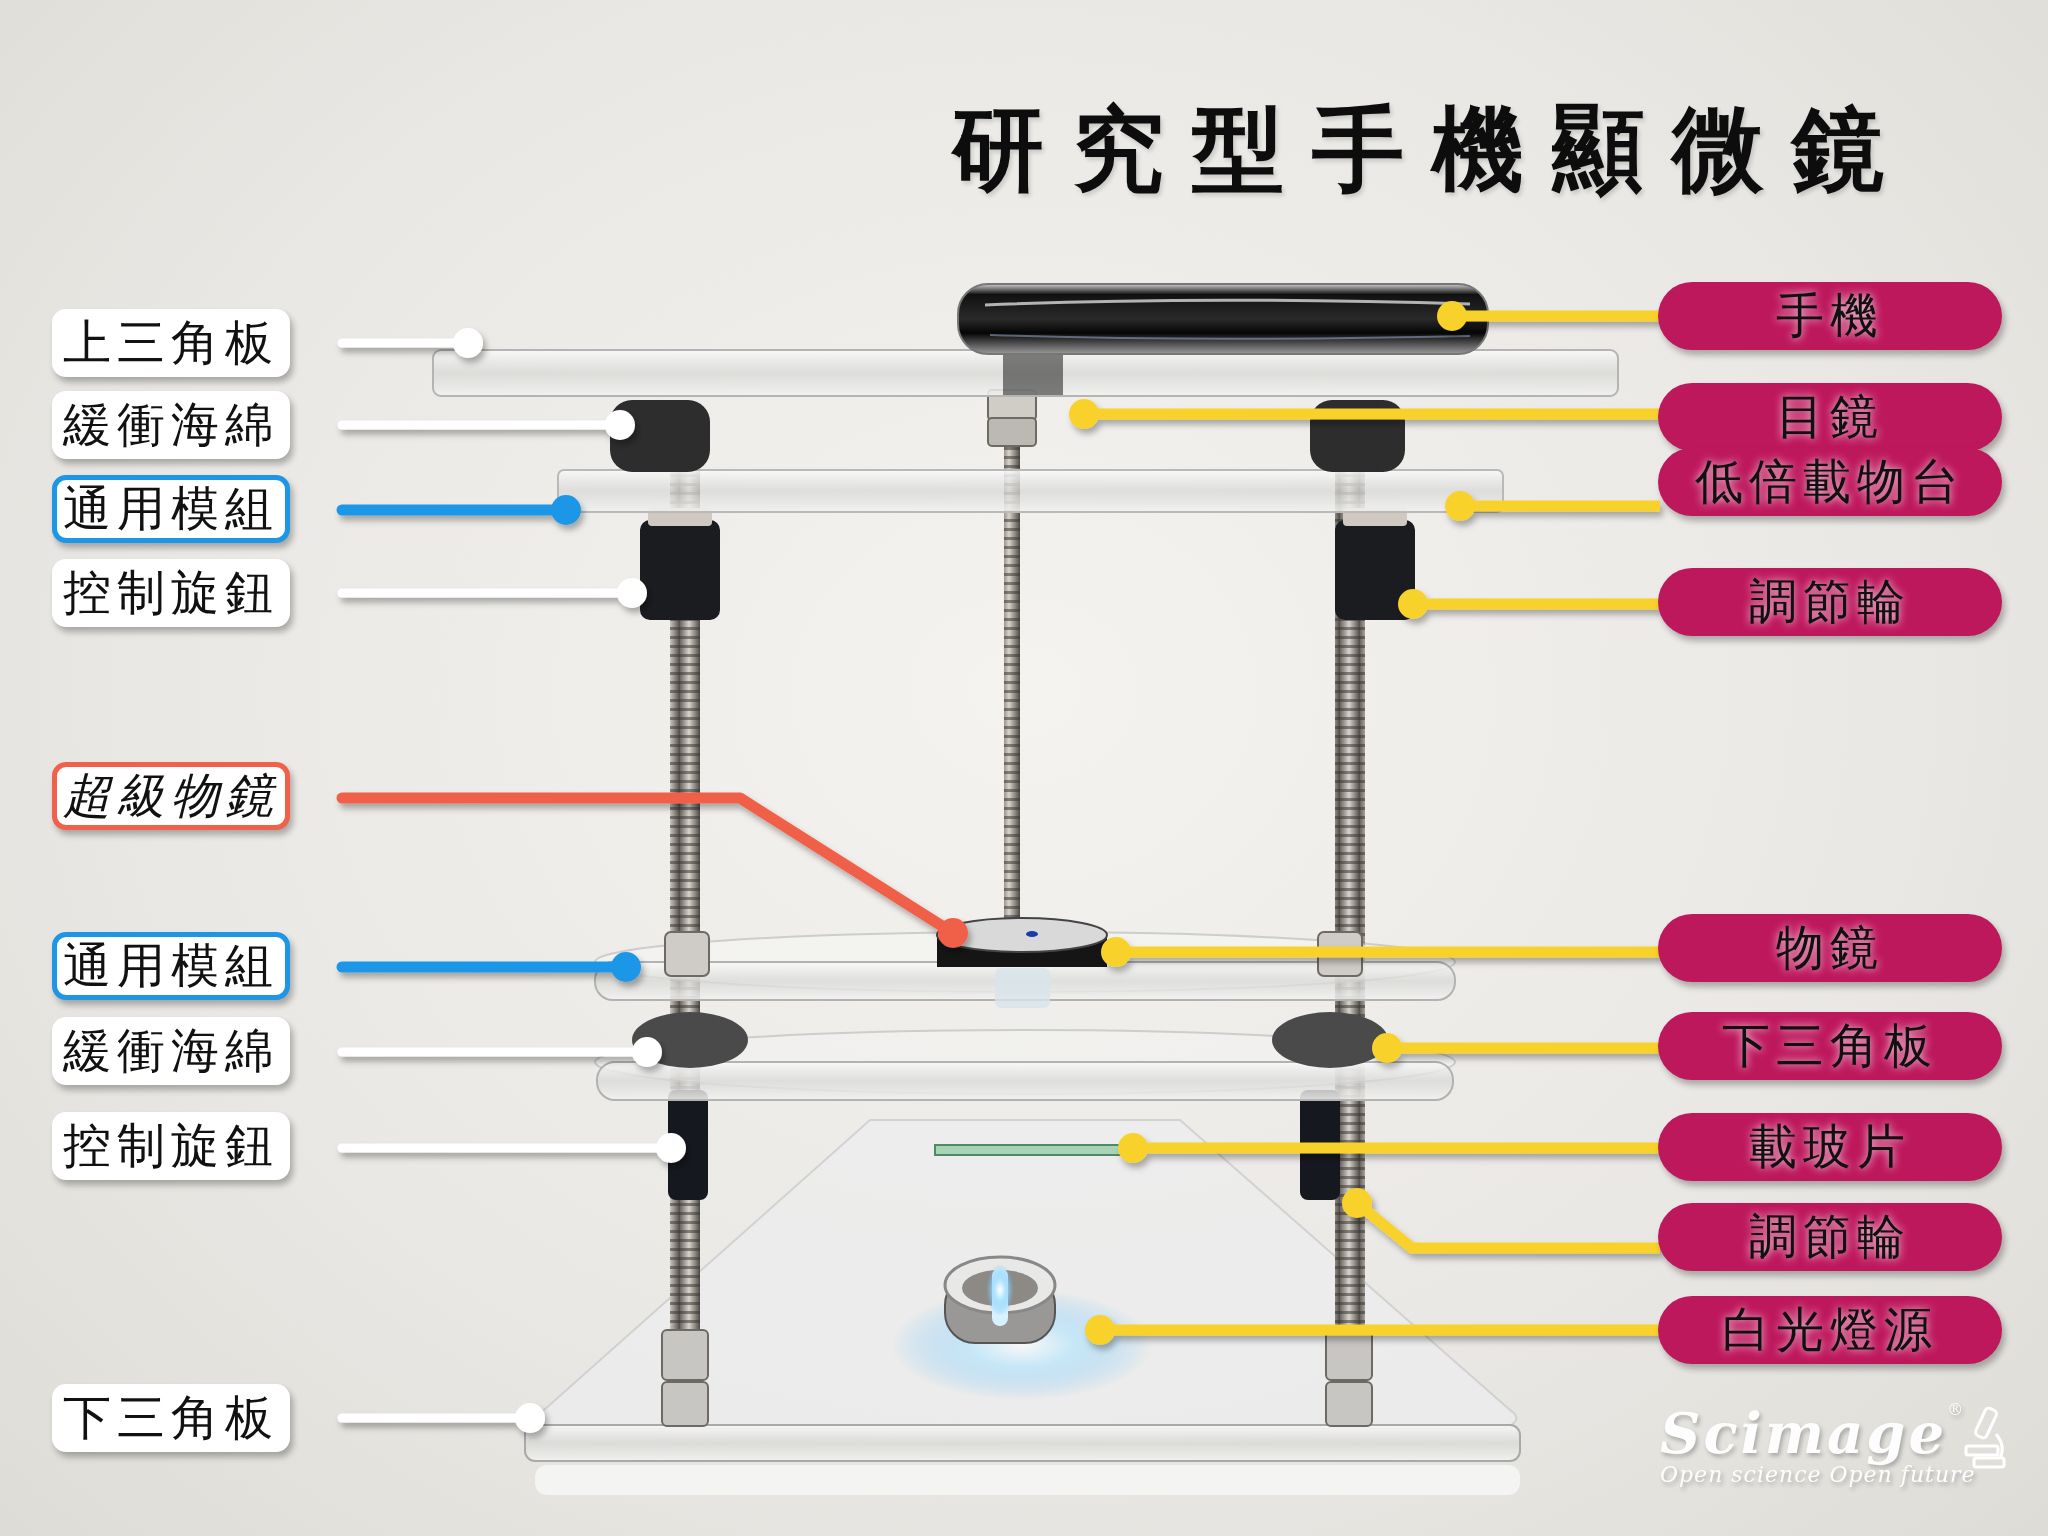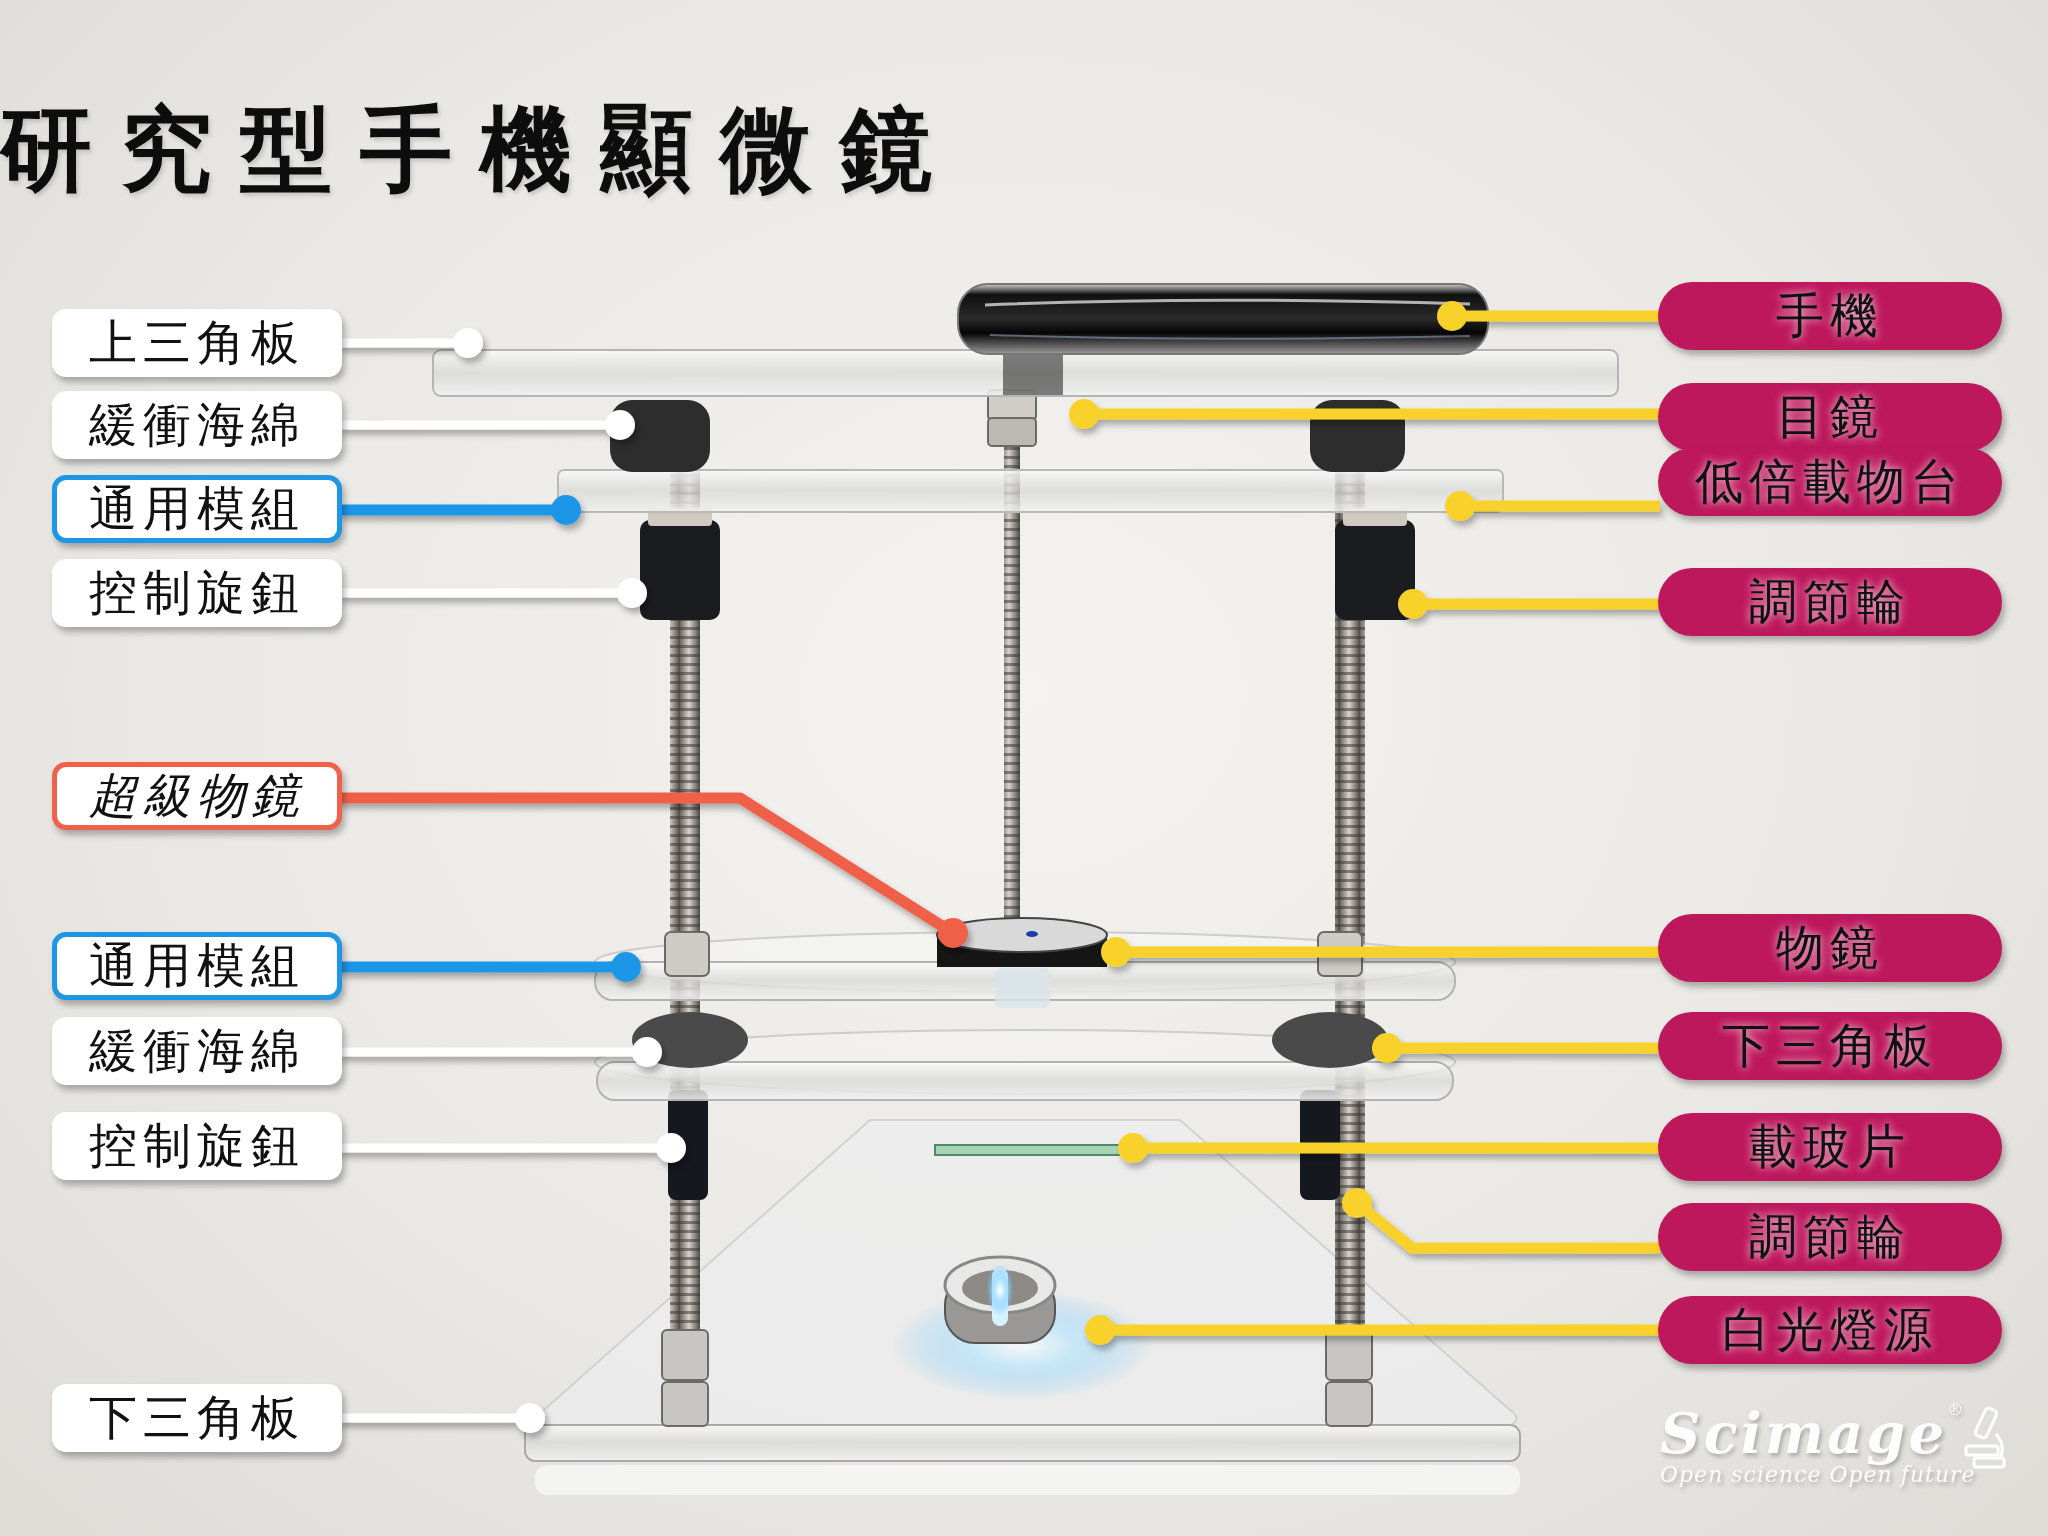--- a/index.html
+++ b/index.html
@@ -1,26 +1,26 @@
 <!DOCTYPE html>
 <html><head>
 <meta charset="utf-8">
 <style>
   html,body{margin:0;padding:0;}
   body{width:2048px;height:1536px;overflow:hidden;position:relative;
     background:radial-gradient(ellipse at 50% 45%, #f4f3f0 0%, #e9e8e4 60%, #dedcd7 100%);
     font-family:"DejaVu Sans","Liberation Sans",sans-serif;}
-  .title{position:absolute;left:0;top:88px;width:1912px;text-align:left;
+  .title{position:absolute;left:0;top:88px;width:1912px;text-align:right;
     font-size:92px;font-weight:bold;letter-spacing:28px;color:#0d0d0d;
     text-shadow:2px 3px 4px rgba(0,0,0,0.15);}
   .scene{position:absolute;left:0;top:0;width:2048px;height:1536px;}
   .lbl{position:absolute;height:68px;display:flex;align-items:center;justify-content:center;
     font-size:48px;color:#111;letter-spacing:6px;box-sizing:border-box;
     box-shadow:3px 5px 6px rgba(0,0,0,0.28);}
-  .lbl.left{left:52px;width:290px;background:#fff;border-radius:14px;}
+  .lbl.left{left:52px;width:238px;background:#fff;border-radius:14px;}
   .lbl.blue{border:5px solid #1e96e6;text-align:right;}
   .lbl.red{border:5px solid #f0604a;font-style:italic;}
   .lbl.right{left:1658px;width:344px;background:#be185d;border-radius:34px;
     text-shadow:0 0 8px rgba(255,255,255,0.9);}
   .brand{position:absolute;left:1660px;top:1400px;width:360px;color:#fdfdfd;
     text-shadow:2px 3px 4px rgba(0,0,0,0.25);font-family:"DejaVu Serif",serif;font-style:italic;}
   .brand .name{font-size:56px;letter-spacing:3px;font-weight:bold;}
   .brand .tag{font-size:22px;letter-spacing:1px;margin-top:-4px;}
   .brand .reg{font-size:16px;vertical-align:top;}
   .brand .scope{position:absolute;left:300px;top:4px;}

